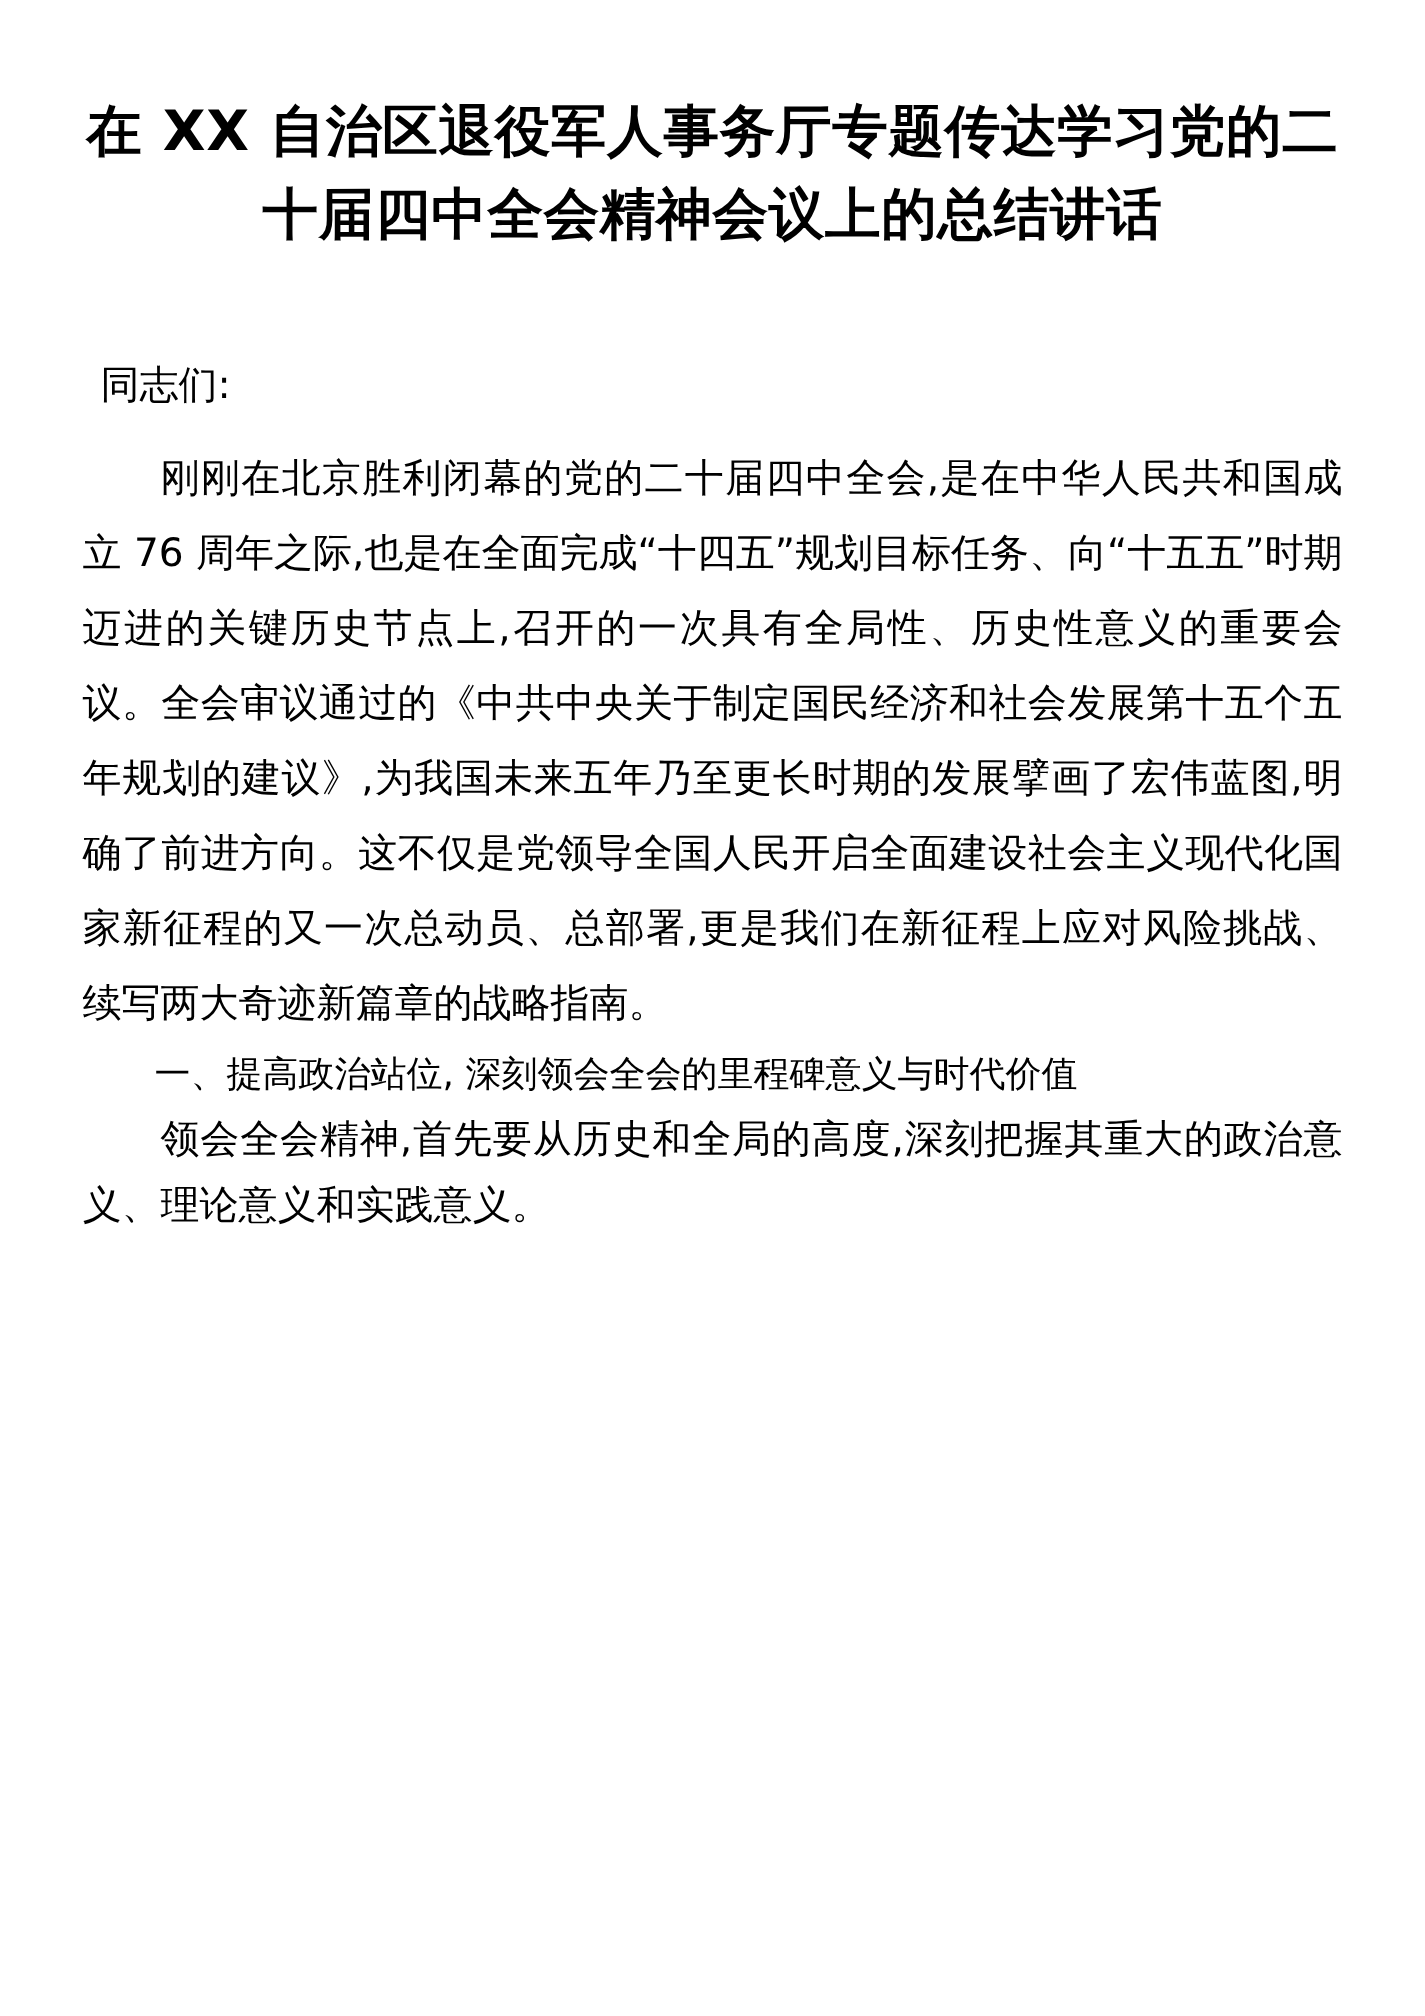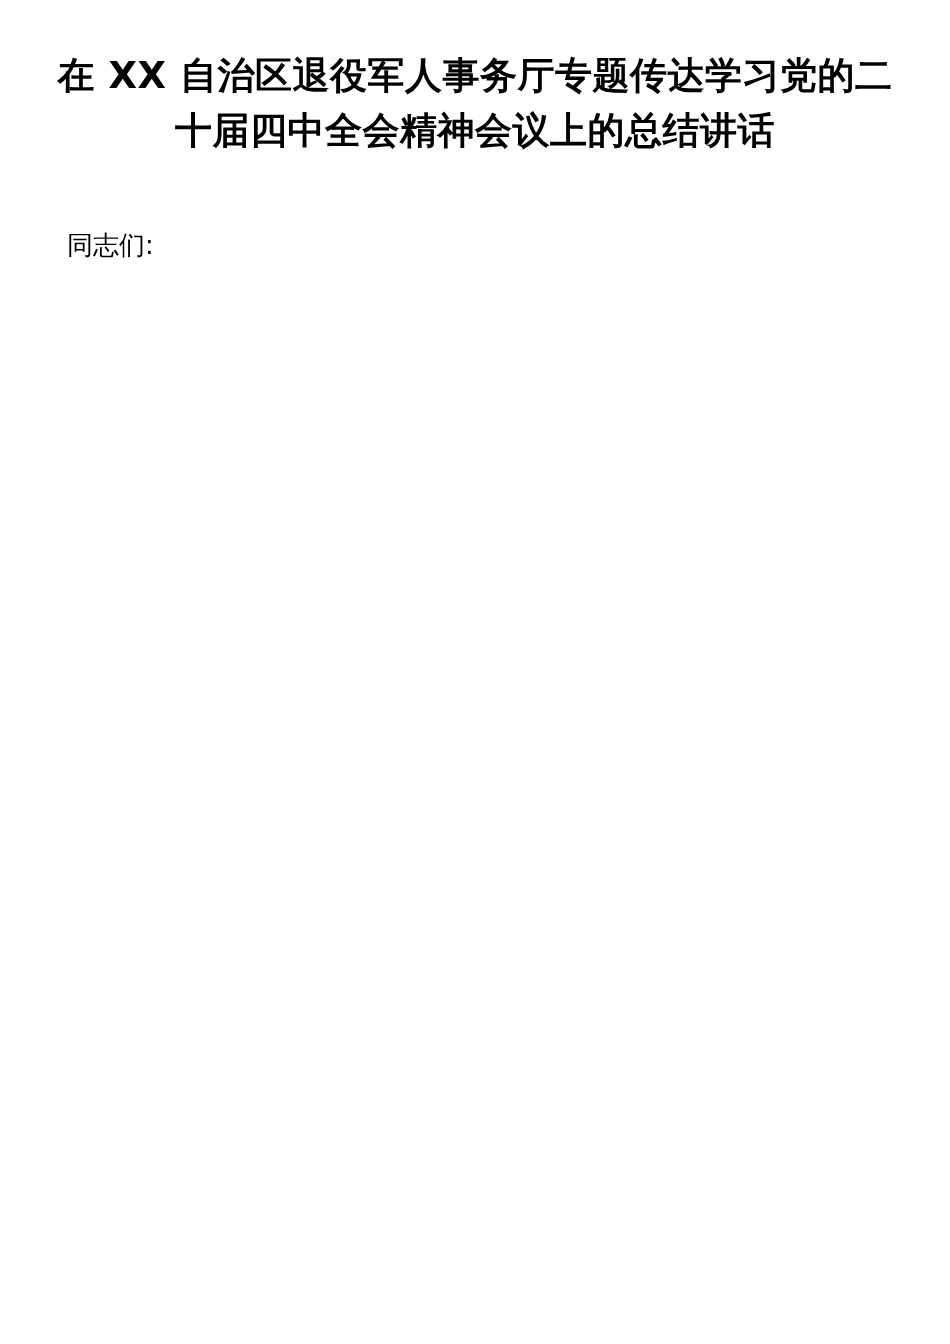--- a/index.html
+++ b/index.html
@@ -23,21 +23,21 @@
   .content {
     position: absolute;
     left: 55px;
     top: 0;
     width: 840px;
   }
 
   
   .doc-title {
     margin: 0;
-    padding-top: 48px;
+    padding-top: 60px;
     font-size: 37px;
     font-weight: 700;
     line-height: 55px;
     text-align: center;
     letter-spacing: 0.5px;
     word-break: break-all;
   }
 
   
   .salutation {
@@ -81,18 +81,21 @@
 <body>
 
 <div class="page">
   <div class="content">
 
     <h1 class="doc-title">在 XX 自治区退役军人事务厅专题传达学习党的二十届四中全会精神会议上的总结讲话</h1>
 
     <p class="salutation">同志们:</p>
 
 
+    <p class="para">刚刚在北京胜利闭幕的党的二十届四中全会,是在中华人民共和国成立 76 周年之际,也是在全面完成“十四五”规划目标任务、向“十五五”时期迈进的关键历史节点上,召开的一次具有全局性、历史性意义的重要会议。全会审议通过的《中共中央关于制定国民经济和社会发展第十五个五年规划的建议》,为我国未来五年乃至更长时期的发展擘画了宏伟蓝图,明确了前进方向。这不仅是党领导全国人民开启全面建设社会主义现代化国家新征程的又一次总动员、总部署,更是我们在新征程上应对风险挑战、续写两大奇迹新篇章的战略指南。</p>
 
 
+    <p class="section-heading">一、提高政治站位, 深刻领会全会的里程碑意义与时代价值</p>
 
+    <p class="para-tight">领会全会精神,首先要从历史和全局的高度,深刻把握其重大的政治意义、理论意义和实践意义。</p>
 
   </div>
 </div>
 
 </body></html>

